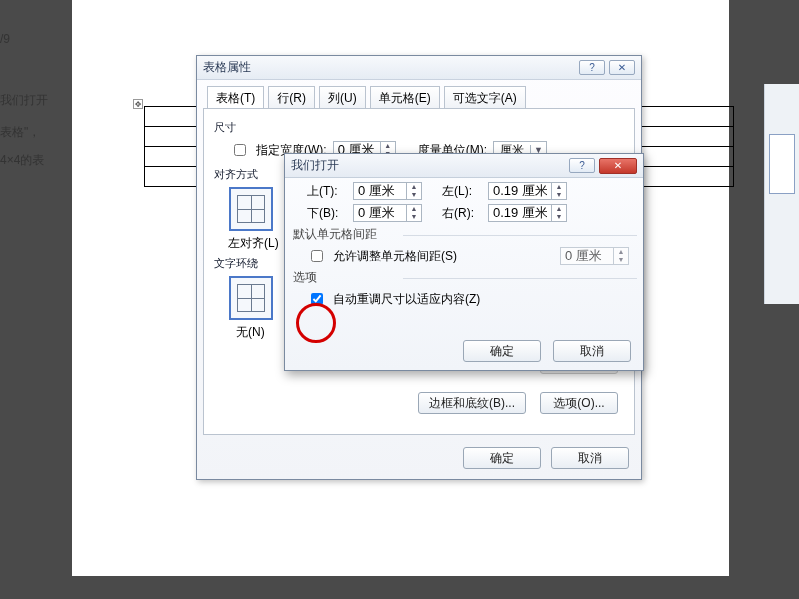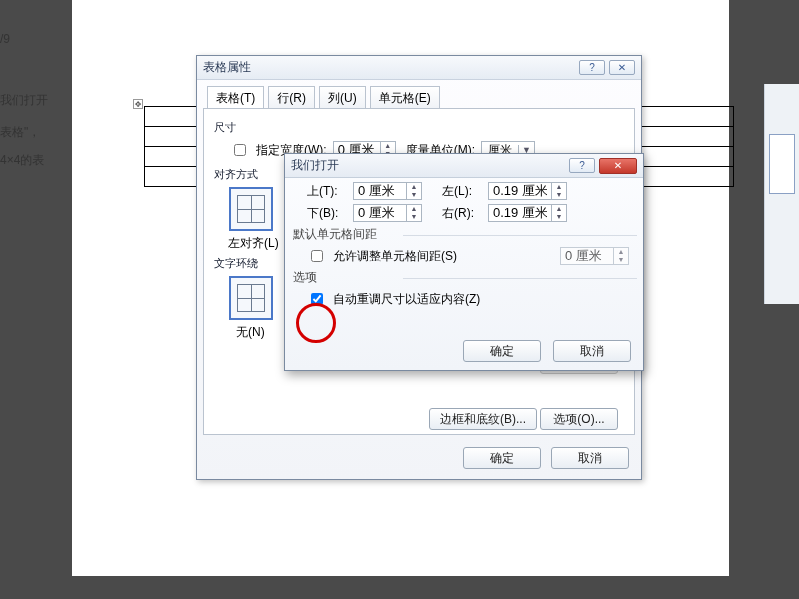--- a/index.html
+++ b/index.html
@@ -85,21 +85,21 @@
   .icon-grid::after { top:0; bottom:0; left:50%; width:1px;}
   .icon-grid .bd { position:absolute; inset:0; border:1px solid #6a7a90;}
   .btn {
     display:inline-flex; align-items:center; justify-content:center;
     min-width:78px; height:22px; padding:0 10px;
     border:1px solid #9aa7b6; background:linear-gradient(#fff,#e9eef4);
     border-radius:3px; font-size:12px; color:#222;
   }
   .btn.disabled { color:#999; border-color:#ccc; background:#f3f3f3;}
   .dlg1-footer { position:absolute; right:12px; bottom:10px; display:flex; gap:10px;}
-  .buttons-row { position:absolute; right:16px; bottom:4px; display:flex; gap:3px;margin-top:24px;}
+  .buttons-row { position:absolute; right:16px; bottom:20px; display:flex; gap:14px;margin-top:24px;}
 
   
   .dlg2 {
     position:absolute; left:284px; top:153px; width:360px; height:218px;
     background:linear-gradient(#fcfdff,#f1f4f9);
     border:1px solid #7a8aa0; box-shadow:2px 4px 10px rgba(0,0,0,.35);
     z-index:10;
   }
   .titlebar2 {
     height:24px; display:flex; align-items:center; padding:0 6px;
@@ -186,35 +186,36 @@
     <div class="tb-btn">
         <span>✕</span>
       </div>
   </div>
 
   <div class="tabs">
     <div class="tab active">表格(T)</div>
     <div class="tab">行(R)</div>
     <div class="tab">列(U)</div>
     <div class="tab">单元格(E)</div>
+    <div class="tab">可选文字(A)</div>
   </div>
 
   <div class="tabpanel">
     <div class="section-lbl">尺寸</div>
     <div style="margin:6px 0 8px 16px; display:flex; align-items:center; gap:6px;">
       <input type="checkbox" class="chk" style="">
       <span>指定宽度(W):</span>
       <div class="spin">
         <input value="0 厘米" style="">
         <div class="updn">
             <div>▲</div>
             <div>▼</div>
           </div>
       </div>
-      <span style="margin-left:4px;">度量单位(M):</span>
+      <span style="margin-left:16px;">度量单位(M):</span>
       <div class="combo">
         <span>厘米</span>
         <div class="dd">▼</div>
       </div>
     </div>
 
     <div class="section-lbl">对齐方式</div>
     <div style="margin:6px 0 2px 16px;">
       <div class="align-box sel"><div class="icon-grid">
             <div class="bd"></div>

